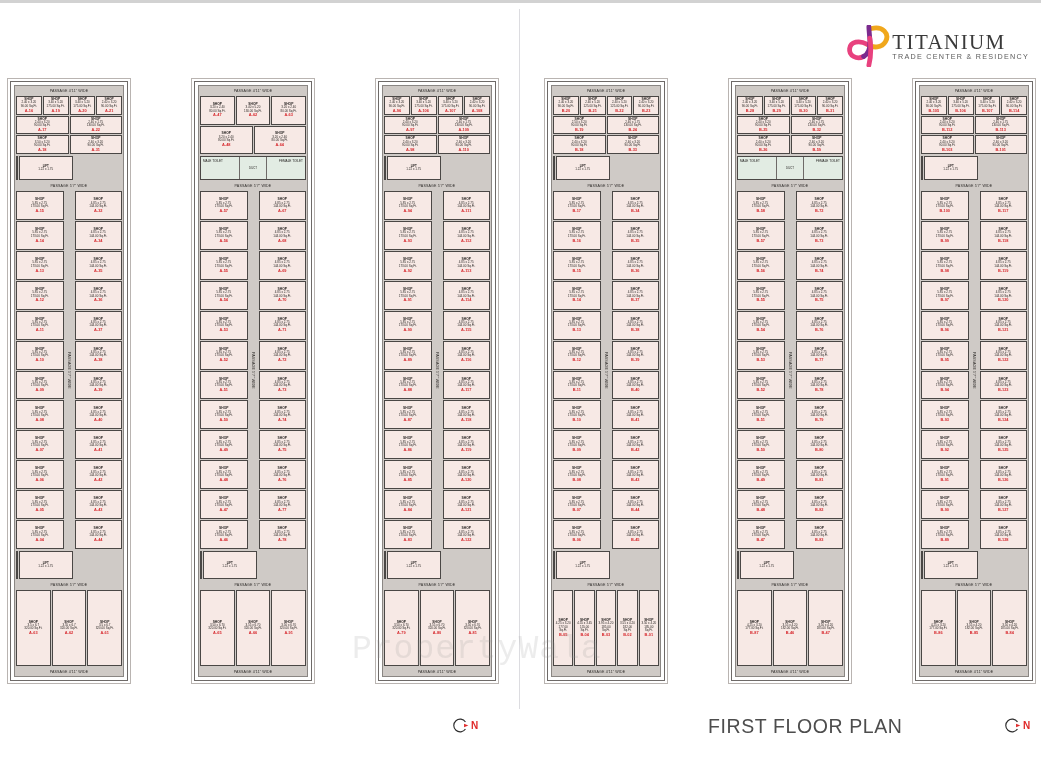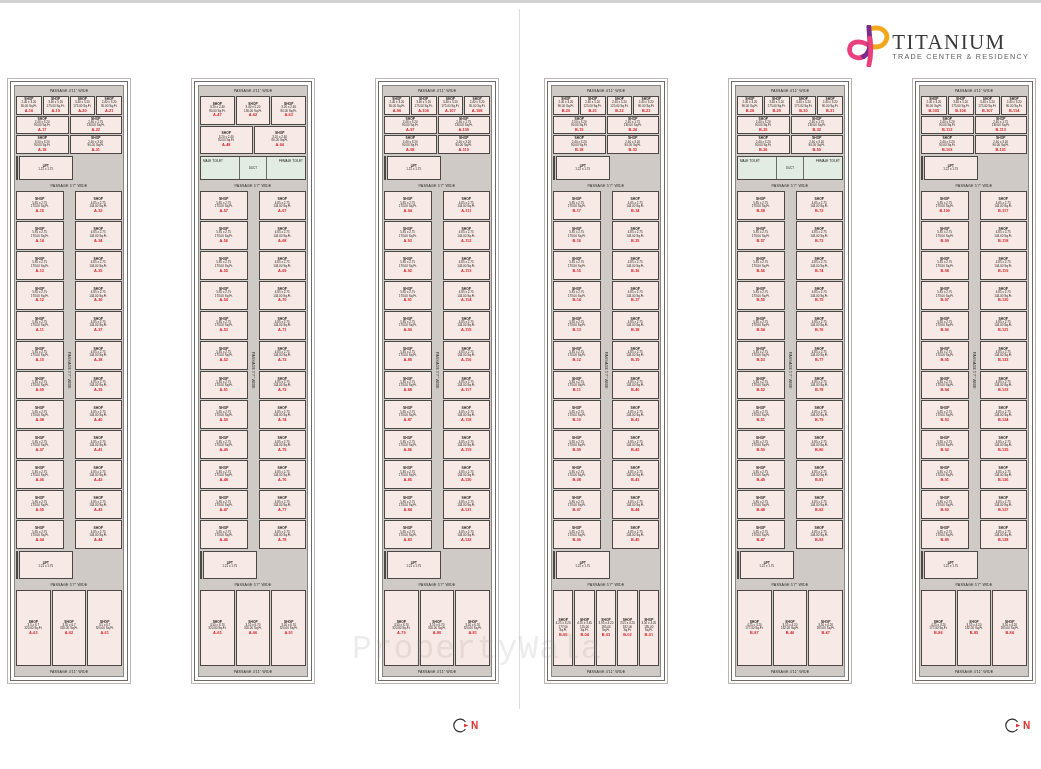--- a/index.html
+++ b/index.html
@@ -2001,20 +2001,21 @@
   </div>
 
   <div class="compass" id="compass-ground">
     <svg class="ring" viewBox="0 0 24 24">
       <path d="M19 7 A9 9 0 1 0 19 17" fill="none" stroke="#2a2a2a" stroke-width="1.6"></path>
       <path d="M17 9.5 L23 12 L17 14.5 Z" fill="#e02a2a"></path>
     </svg>
     <span class="n">N</span>
   </div>
 
+  <div class="plan-title" id="title-first">FIRST FLOOR PLAN</div>
   <div class="compass" id="compass-first">
     <svg class="ring" viewBox="0 0 24 24">
       <path d="M19 7 A9 9 0 1 0 19 17" fill="none" stroke="#2a2a2a" stroke-width="1.6"></path>
       <path d="M17 9.5 L23 12 L17 14.5 Z" fill="#e02a2a"></path>
     </svg>
     <span class="n">N</span>
   </div>
 
   <div id="watermark">PropertyWala</div>
 

